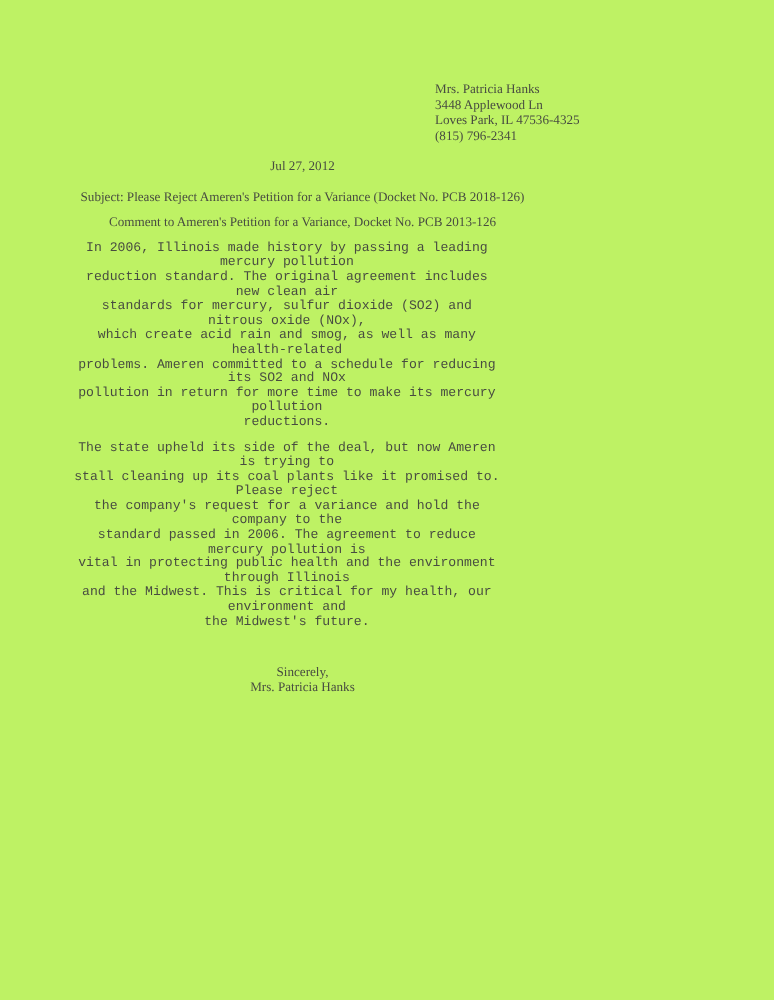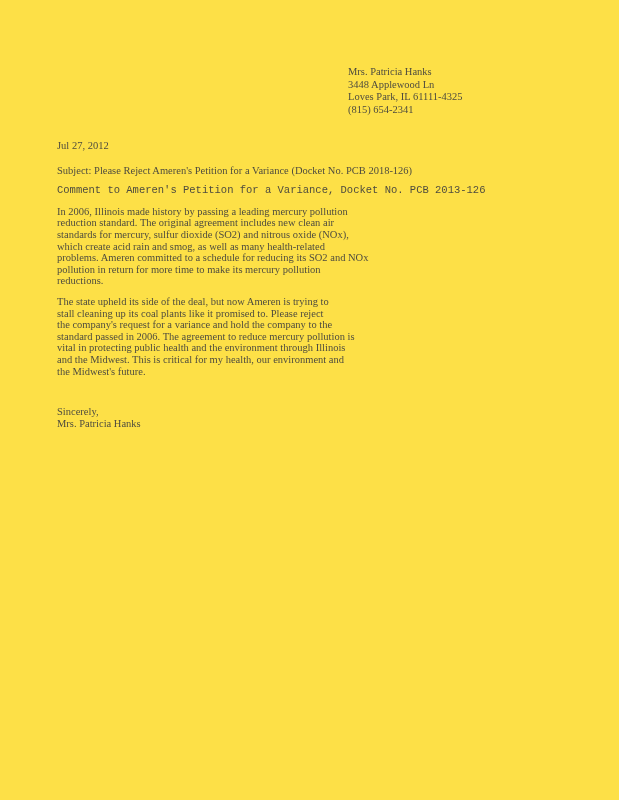--- a/index.html
+++ b/index.html
@@ -4,21 +4,21 @@
 <style>
   html, body {
     margin: 0;
     padding: 0;
     background: #ffffff;
   }
   .page {
     position: relative;
     width: 619px;
     height: 800px;
-    background: #fde047;
+    background: #bef264;
     overflow: hidden;
     font-family: "Liberation Serif", "DejaVu Serif", serif;
     color: #3e3e3e;
     -webkit-font-smoothing: antialiased;
   }
   
   .scan-text {
     filter: blur(0.25px);
     opacity: 0.92;
   }
@@ -26,44 +26,45 @@
     position: absolute;
     left: 348px;
     top: 66px;
     font-size: 10.5px;
     line-height: 12.5px;
     white-space: nowrap;
   }
   .main-column {
     position: absolute;
     left: 57px;
-    top: 140px;
+    top: 128px;
     width: 370px;
     font-size: 10.5px;
     line-height: 11.6px;
+    text-align: center;
   }
   .line { white-space: nowrap; }
   .recipient-block { margin-top: 14px; }
   .subject-line { margin-top: 13px; }
   .salutation-line { margin-top: 10px; }
-  .reference-line { margin-top: 9px; font-family: Liberation Mono, monospace; }
-  .body-paragraph { margin-top: 9px; white-space: pre-line; width: 345px; }
+  .reference-line { margin-top: 9px; }
+  .body-paragraph { margin-top: 9px; white-space: pre-line; width: 345px; font-family: Liberation Mono, monospace; }
   .body-paragraph + .body-paragraph { }
   .closing-block { margin-top: 29px; }
 </style>
 </head>
 <body>
 
 <div class="page">
 
   <div class="sender-block scan-text">
     <div class="line">Mrs. Patricia Hanks</div>
     <div class="line">3448 Applewood Ln</div>
-    <div class="line">Loves Park, IL 61111-4325</div>
-    <div class="line">(815) 654-2341</div>
+    <div class="line">Loves Park, IL 47536-4325</div>
+    <div class="line">(815) 796-2341</div>
   </div>
 
   <div class="main-column scan-text">
 
     <div class="line date-line">Jul 27, 2012</div>
 
 
     <div class="line subject-line">Subject: Please Reject Ameren's Petition for a Variance (Docket No. PCB 2018-126)</div>
 
 

